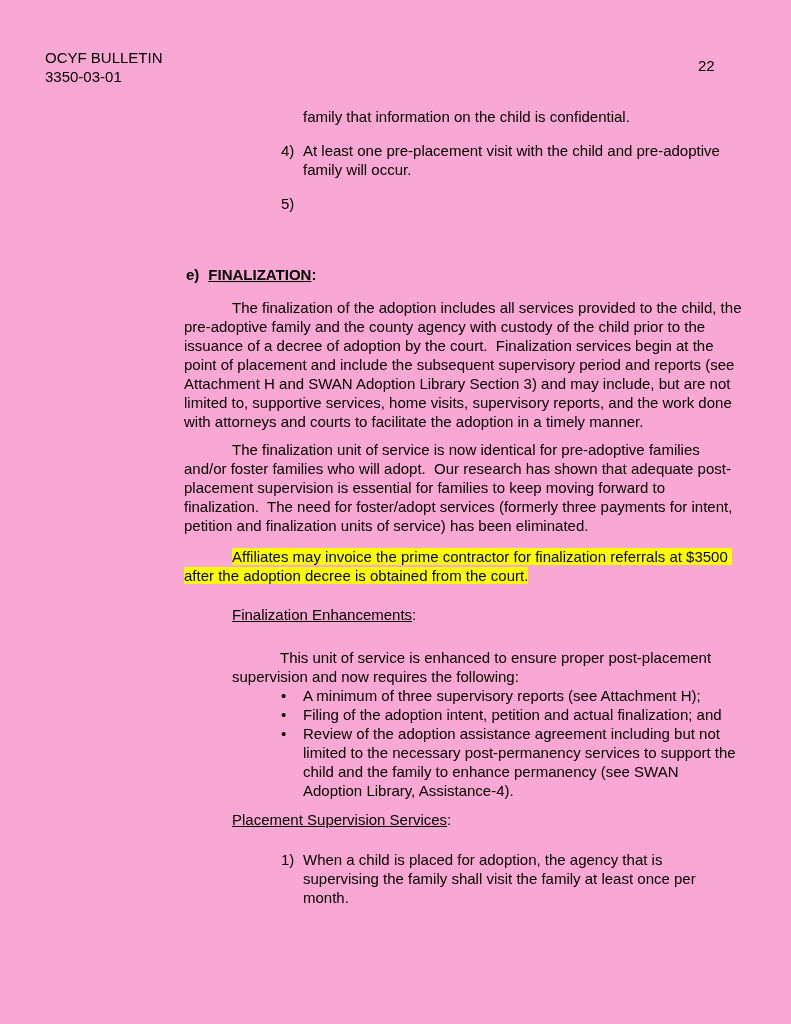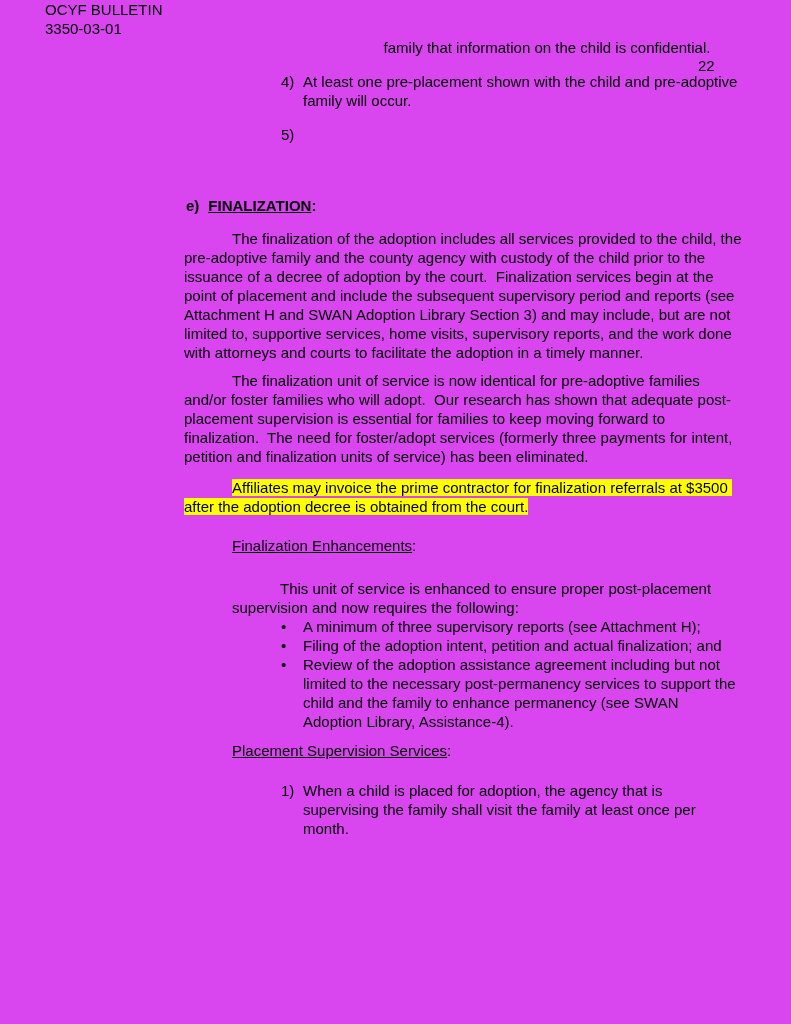--- a/index.html
+++ b/index.html
@@ -1,31 +1,32 @@
 <!DOCTYPE html>
 <html><head>
 <meta charset="utf-8">
 <style>
   * { margin: 0; padding: 0; box-sizing: border-box; }
   html, body { background: #ffffff; }
   .page {
     position: relative;
     width: 791px;
     height: 1024px;
-    background: #d946ef;
+    background: #f9a8d4;
     color: #000000;
     font-family: "Liberation Sans", sans-serif;
     font-size: 15px;
     line-height: 19px;
     overflow: hidden;
+    padding-top: 48px;
   }
   .header { margin-left: 45px; }
   .page-num { position: absolute; top: 56px; left: 698px; }
 
-  .cont-line { margin: 0 0 0 303px; white-space: pre-wrap; text-align: center; }
+  .cont-line { margin: 21px 0 0 303px; white-space: pre-wrap; }
 
   .hang { display: flex; margin-left: 281px; }
   .hang .num { flex: none; width: 22px; }
   .hang .txt { width: 437px; white-space: pre-wrap; }
   .hang.item-4 { margin-top: 15px; }
   .hang.item-5 { margin-top: 15px; }
 
   .sec-head { margin: 52px 0 0 186px; font-weight: bold; }
   .sec-head .letter { margin-right: 9px; }
   .sec-head .title { text-decoration: underline; }
@@ -57,21 +58,21 @@
   <div class="header">
     <div>OCYF BULLETIN</div>
     <div>3350-03-01</div>
   </div>
   <div class="page-num">22</div>
 
   <div class="cont-line">family that information on the child is confidential.</div>
 
   <div class="hang item-4">
     <span class="num">4)</span>
-    <span class="txt">At least one pre-placement shown with the child and pre-adoptive family will occur.</span>
+    <span class="txt">At least one pre-placement visit with the child and pre-adoptive family will occur.</span>
   </div>
 
   <div class="hang item-5">
     <span class="num">5)</span>
   </div>
 
   <div class="sec-head">
     <span class="letter">e)</span><span class="title">FINALIZATION</span><span>:</span>
   </div>
 

